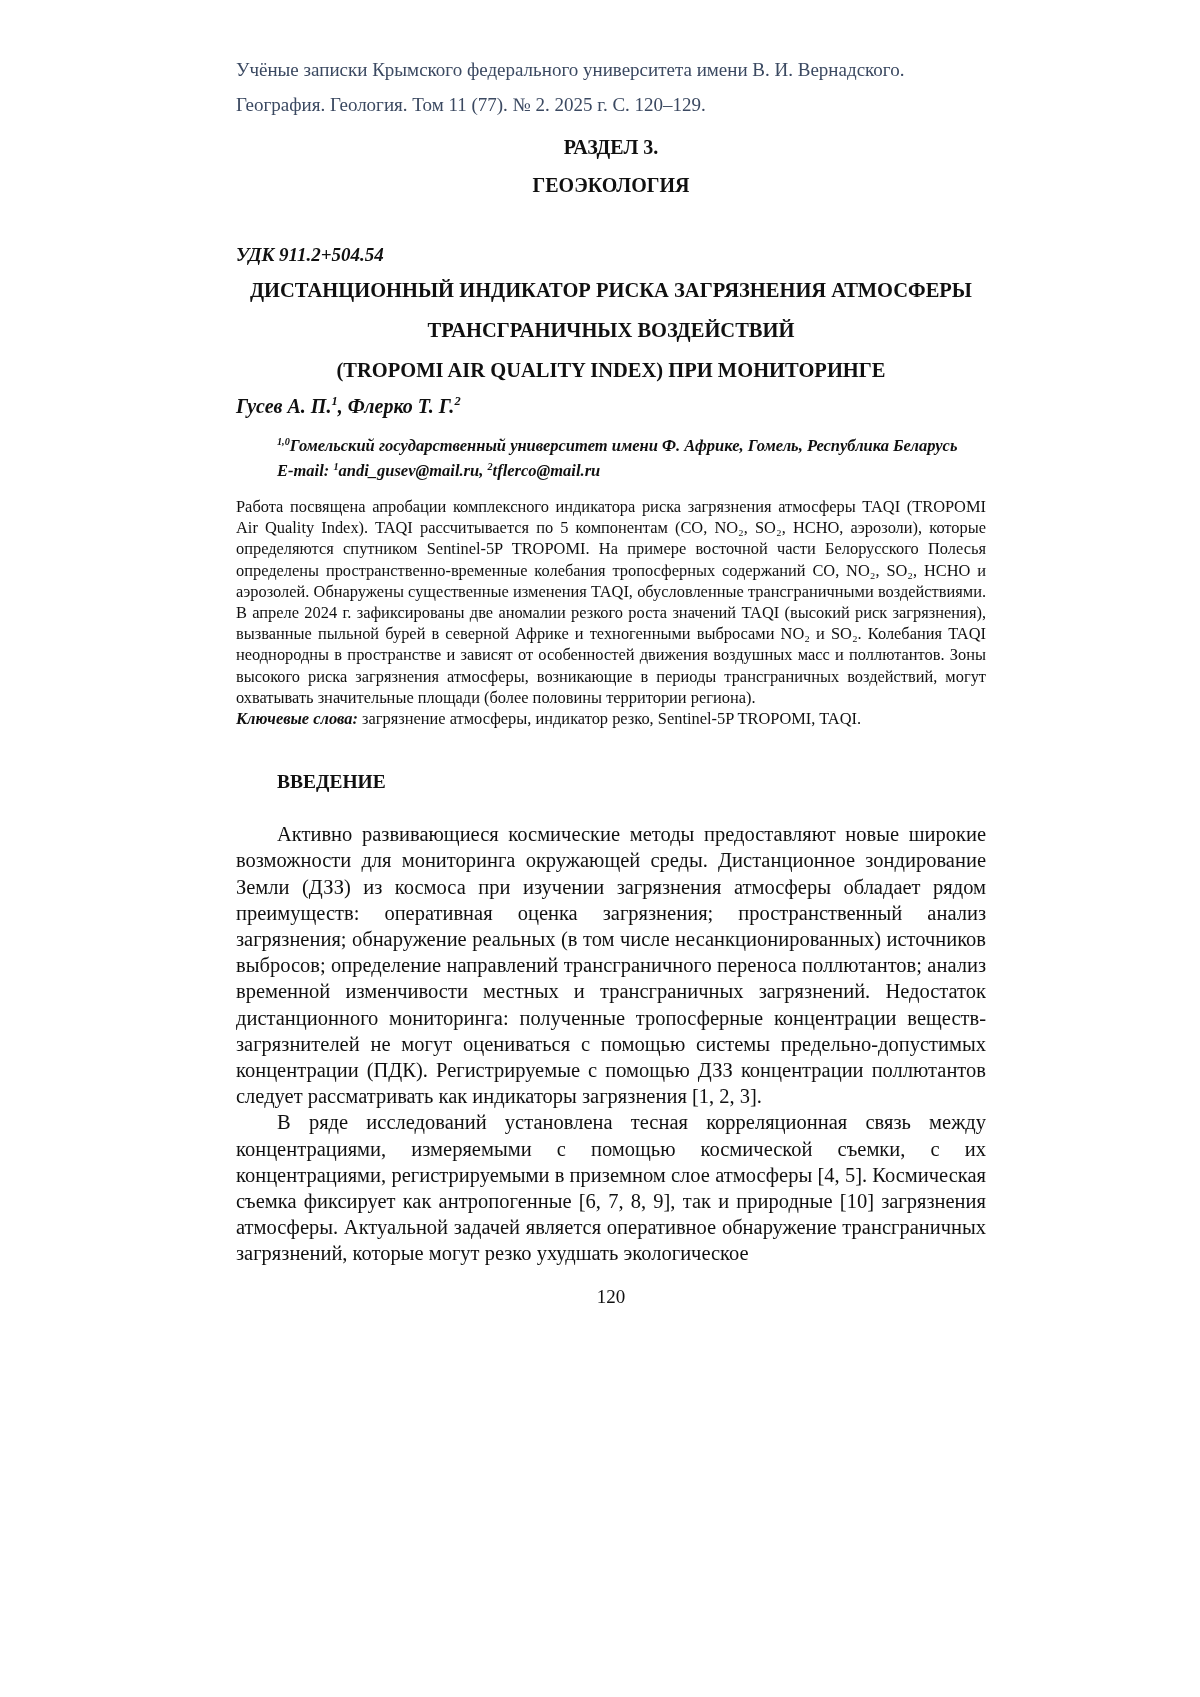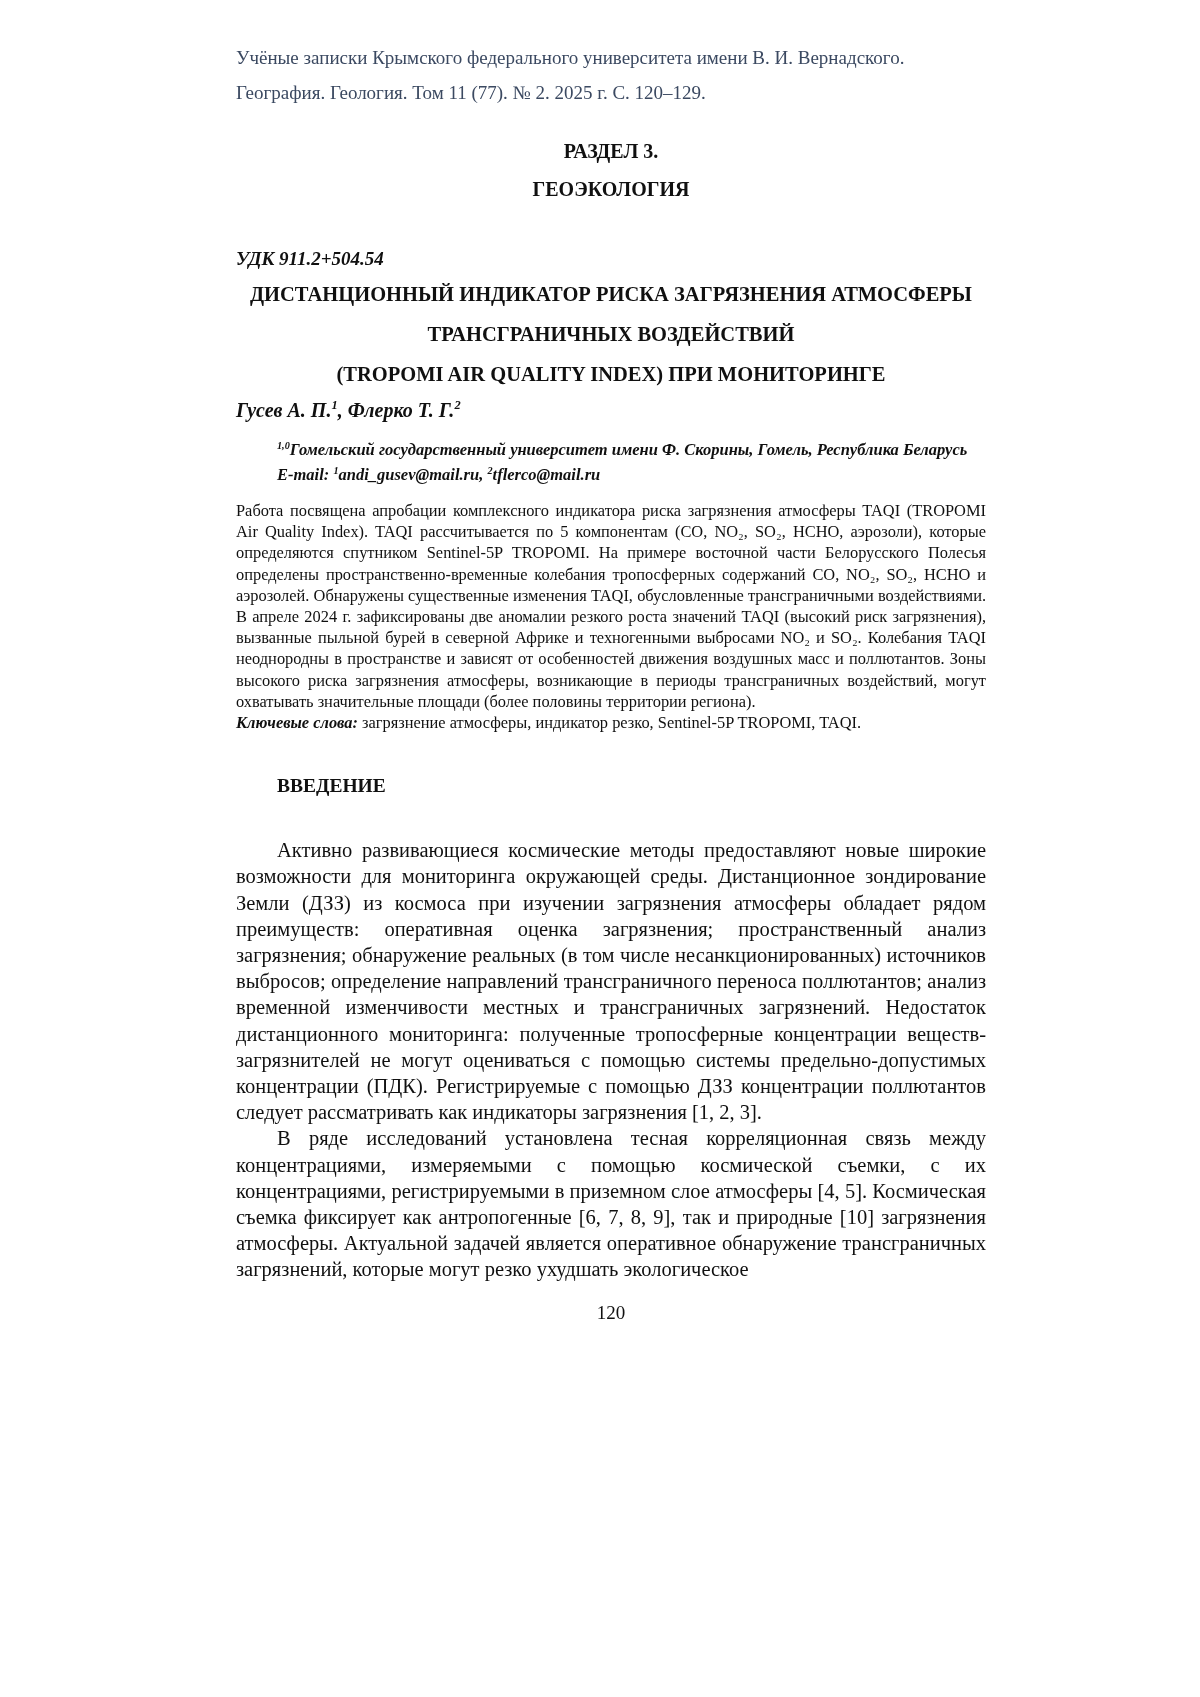--- a/index.html
+++ b/index.html
@@ -9,31 +9,31 @@
     width: 1200px;
     height: 1697px;
     background: #ffffff;
     font-family: "Liberation Serif", "DejaVu Serif", serif;
     color: #101010;
     overflow: hidden;
   }
   .content {
     width: 750px;
     margin-left: 236px;
-    padding-top: 40px;
+    padding-top: 52px;
   }
   
   .journal-header {
     color: #3b4961;
     font-size: 19px;
     line-height: 35px;
   }
   
   .section-heading {
-    margin-top: 22px;
+    margin-top: 6px;
     text-align: center;
     font-weight: bold;
     font-size: 20px;
     line-height: 38px;
   }
   
   .udk {
     margin-top: 38px;
     font-weight: bold;
     font-style: italic;
@@ -86,21 +86,21 @@
     font-weight: bold;
     font-size: 19.5px;
     line-height: 26px;
   }
   .body-paragraph {
     font-size: 20.5px;
     line-height: 26.2px;
     text-align: justify;
     text-indent: 41px;
   }
-  .body-paragraph.first { margin-top: 38px; }
+  .body-paragraph.first { margin-top: 26px; }
   
   .page-number {
     margin-top: 17px;
     text-align: center;
     font-size: 19px;
     line-height: 26px;
   }
 </style>
 </head>
 <body>
@@ -122,21 +122,21 @@
 
     <div class="article-title">
       <div>ДИСТАНЦИОННЫЙ ИНДИКАТОР РИСКА ЗАГРЯЗНЕНИЯ АТМОСФЕРЫ</div>
       <div>ТРАНСГРАНИЧНЫХ ВОЗДЕЙСТВИЙ</div>
       <div>(TROPOMI AIR QUALITY INDEX) ПРИ МОНИТОРИНГЕ</div>
     </div>
 
     <div class="authors"><span>Гусев А. П.</span><sup>1</sup><span>, </span><span>Флерко Т. Г.</span><sup>2</sup></div>
 
     <div class="affiliation">
-      <div><sup>1,0</sup><span>Гомельский государственный университет имени Ф. Скорины, Гомель, Республика Беларусь</span></div>
+      <div><sup>1,0</sup><span>Гомельский государственный университет имени Ф. Африке, Гомель, Республика Беларусь</span></div>
       <div><span>E-mail: </span><sup>1</sup><span>andi_gusev@mail.ru</span><span>, </span><sup>2</sup><span>tflerco@mail.ru</span></div>
     </div>
 
     <div class="abstract">Работа посвящена апробации комплексного индикатора риска загрязнения атмосферы TAQI (TROPOMI Air Quality Index). TAQI рассчитывается по 5 компонентам (CO, NO₂, SO₂, HCHO, аэрозоли), которые определяются спутником Sentinel-5P TROPOMI. На примере восточной части Белорусского Полесья определены пространственно-временные колебания тропосферных содержаний CO, NO₂, SO₂, HCHO и аэрозолей. Обнаружены существенные изменения TAQI, обусловленные трансграничными воздействиями. В апреле 2024 г. зафиксированы две аномалии резкого роста значений TAQI (высокий риск загрязнения), вызванные пыльной бурей в северной Африке и техногенными выбросами NO₂ и SO₂. Колебания TAQI неоднородны в пространстве и зависят от особенностей движения воздушных масс и поллютантов. Зоны высокого риска загрязнения атмосферы, возникающие в периоды трансграничных воздействий, могут охватывать значительные площади (более половины территории региона).</div>
 
     <div class="keywords"><span class="kw-label">Ключевые слова:</span><span> загрязнение атмосферы, индикатор резко, Sentinel-5P TROPOMI, TAQI.</span></div>
 
     <div class="intro-heading">ВВЕДЕНИЕ</div>
 
     <div class="body-paragraph first">Активно развивающиеся космические методы предоставляют новые широкие возможности для мониторинга окружающей среды. Дистанционное зондирование Земли (ДЗЗ) из космоса при изучении загрязнения атмосферы обладает рядом преимуществ: оперативная оценка загрязнения; пространственный анализ загрязнения; обнаружение реальных (в том числе несанкционированных) источников выбросов; определение направлений трансграничного переноса поллютантов; анализ временной изменчивости местных и трансграничных загрязнений. Недостаток дистанционного мониторинга: полученные тропосферные концентрации веществ-загрязнителей не могут оцениваться с помощью системы предельно-допустимых концентрации (ПДК). Регистрируемые с помощью ДЗЗ концентрации поллютантов следует рассматривать как индикаторы загрязнения [1, 2, 3].</div>

